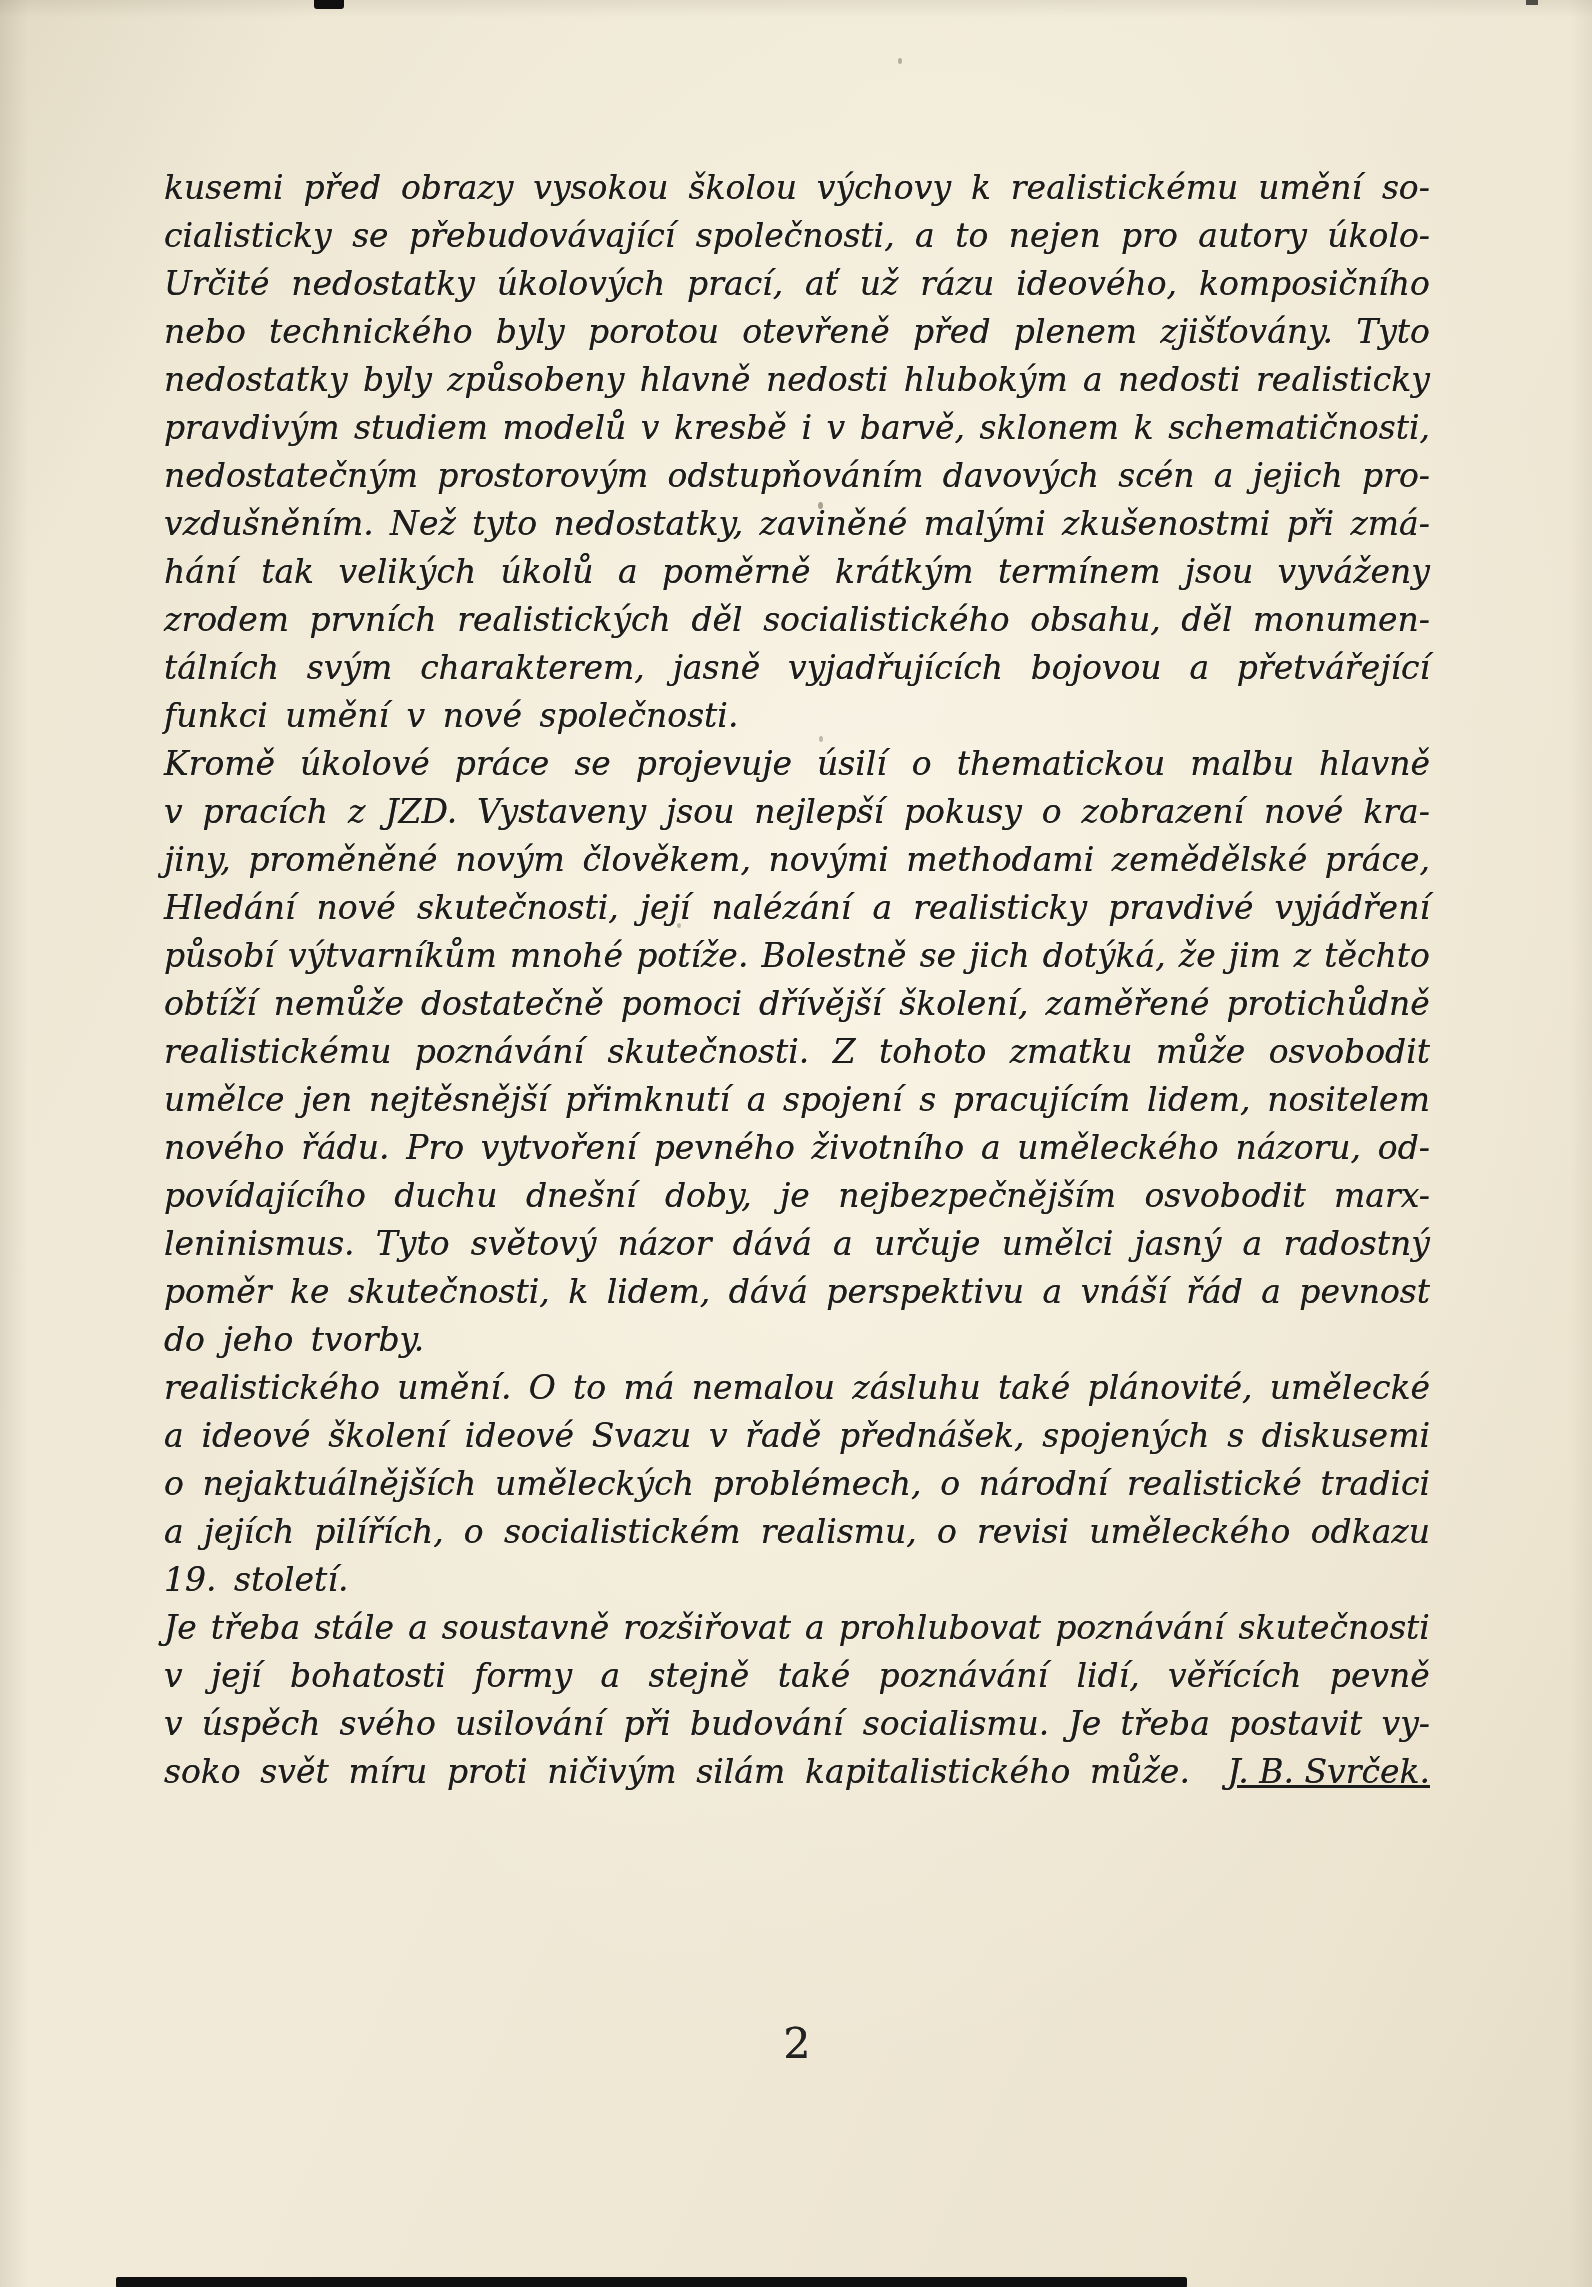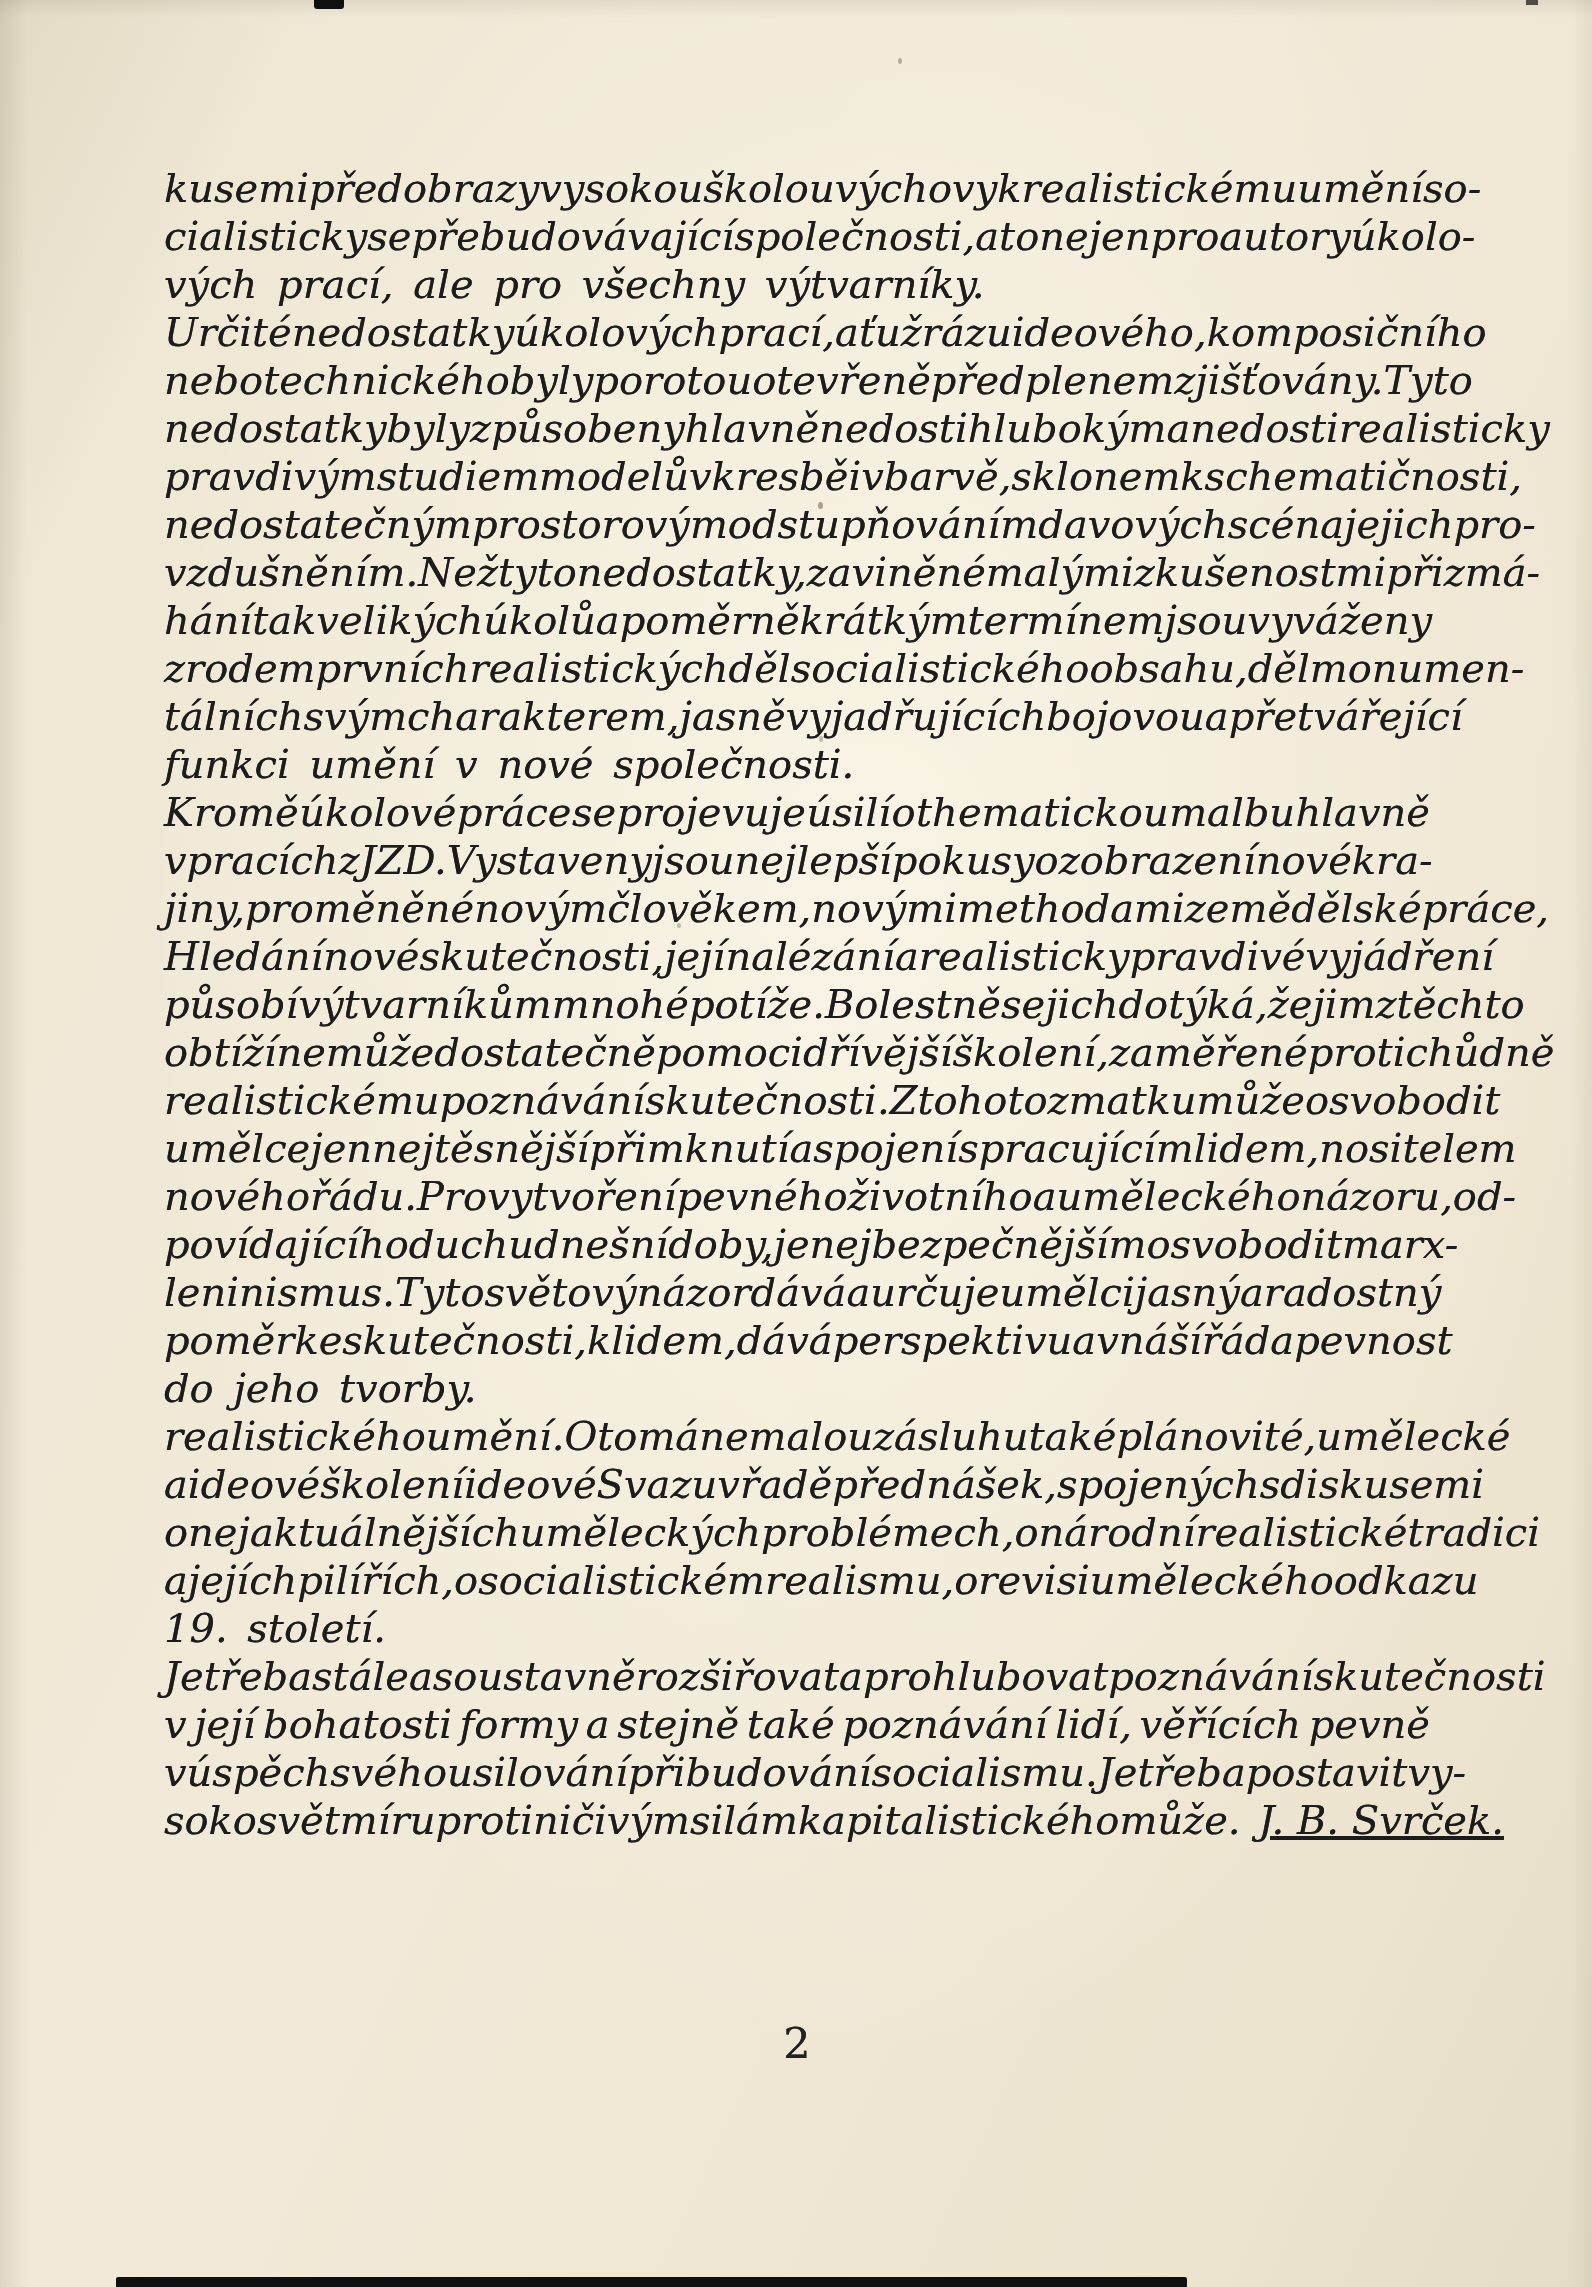--- a/index.html
+++ b/index.html
@@ -12,21 +12,21 @@
   }
   
   .edge-shade{position:absolute;inset:0;pointer-events:none;
     background:
       linear-gradient(to right, rgba(90,80,55,.12) 0, rgba(90,80,55,0) 28px),
       linear-gradient(to left, rgba(90,80,55,.08) 0, rgba(90,80,55,0) 22px),
       linear-gradient(to bottom, rgba(90,80,55,.10) 0, rgba(90,80,55,0) 18px);
   }
   #text-block{
     position:absolute;left:164px;top:164px;width:1266px;
-    color:#1c1c1c;font-style:italic;font-size:40px;
+    color:#1c1c1c;font-style:italic;font-size:33px;
     text-shadow:0 0 0.6px rgba(20,20,20,.75);
   }
   .line{
     height:48px;line-height:48px;white-space:nowrap;word-spacing:7px;
   }
   .line.just{
     display:flex;justify-content:space-between;align-items:baseline;word-spacing:0;
   }
   .line.just span{flex:0 0 auto;}
   .line .author{padding-left:18px;text-decoration:underline;}
@@ -68,21 +68,20 @@
       <span>se</span>
       <span>přebudovávající</span>
       <span>společnosti,</span>
       <span>a</span>
       <span>to</span>
       <span>nejen</span>
       <span>pro</span>
       <span>autory</span>
       <span>úkolo-</span>
     </div>
-    <div class="line">vých prací, ale pro všechny výtvarníky.</div>
     <div class="line just">
       <span>Určité</span>
       <span>nedostatky</span>
       <span>úkolových</span>
       <span>prací,</span>
       <span>ať</span>
       <span>už</span>
       <span>rázu</span>
       <span>ideového,</span>
       <span>komposičního</span>

